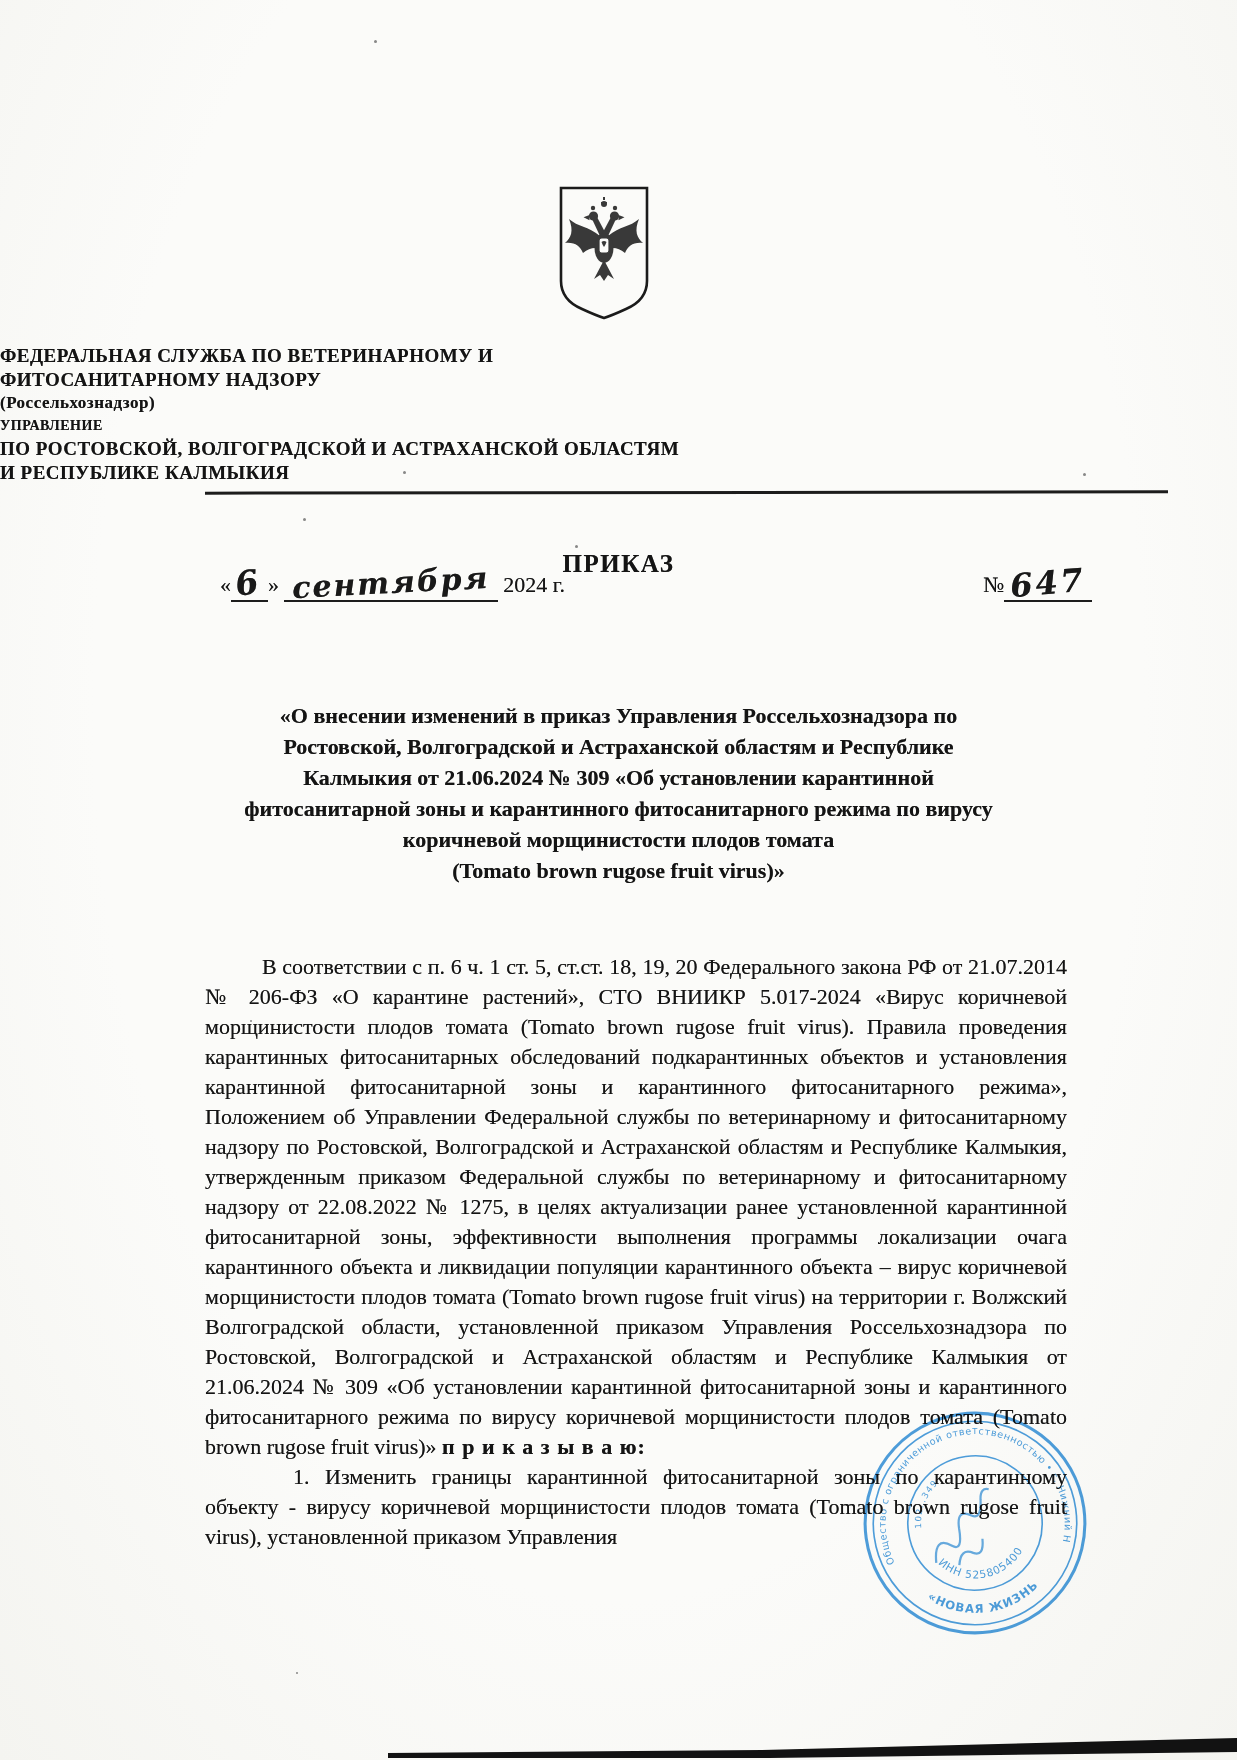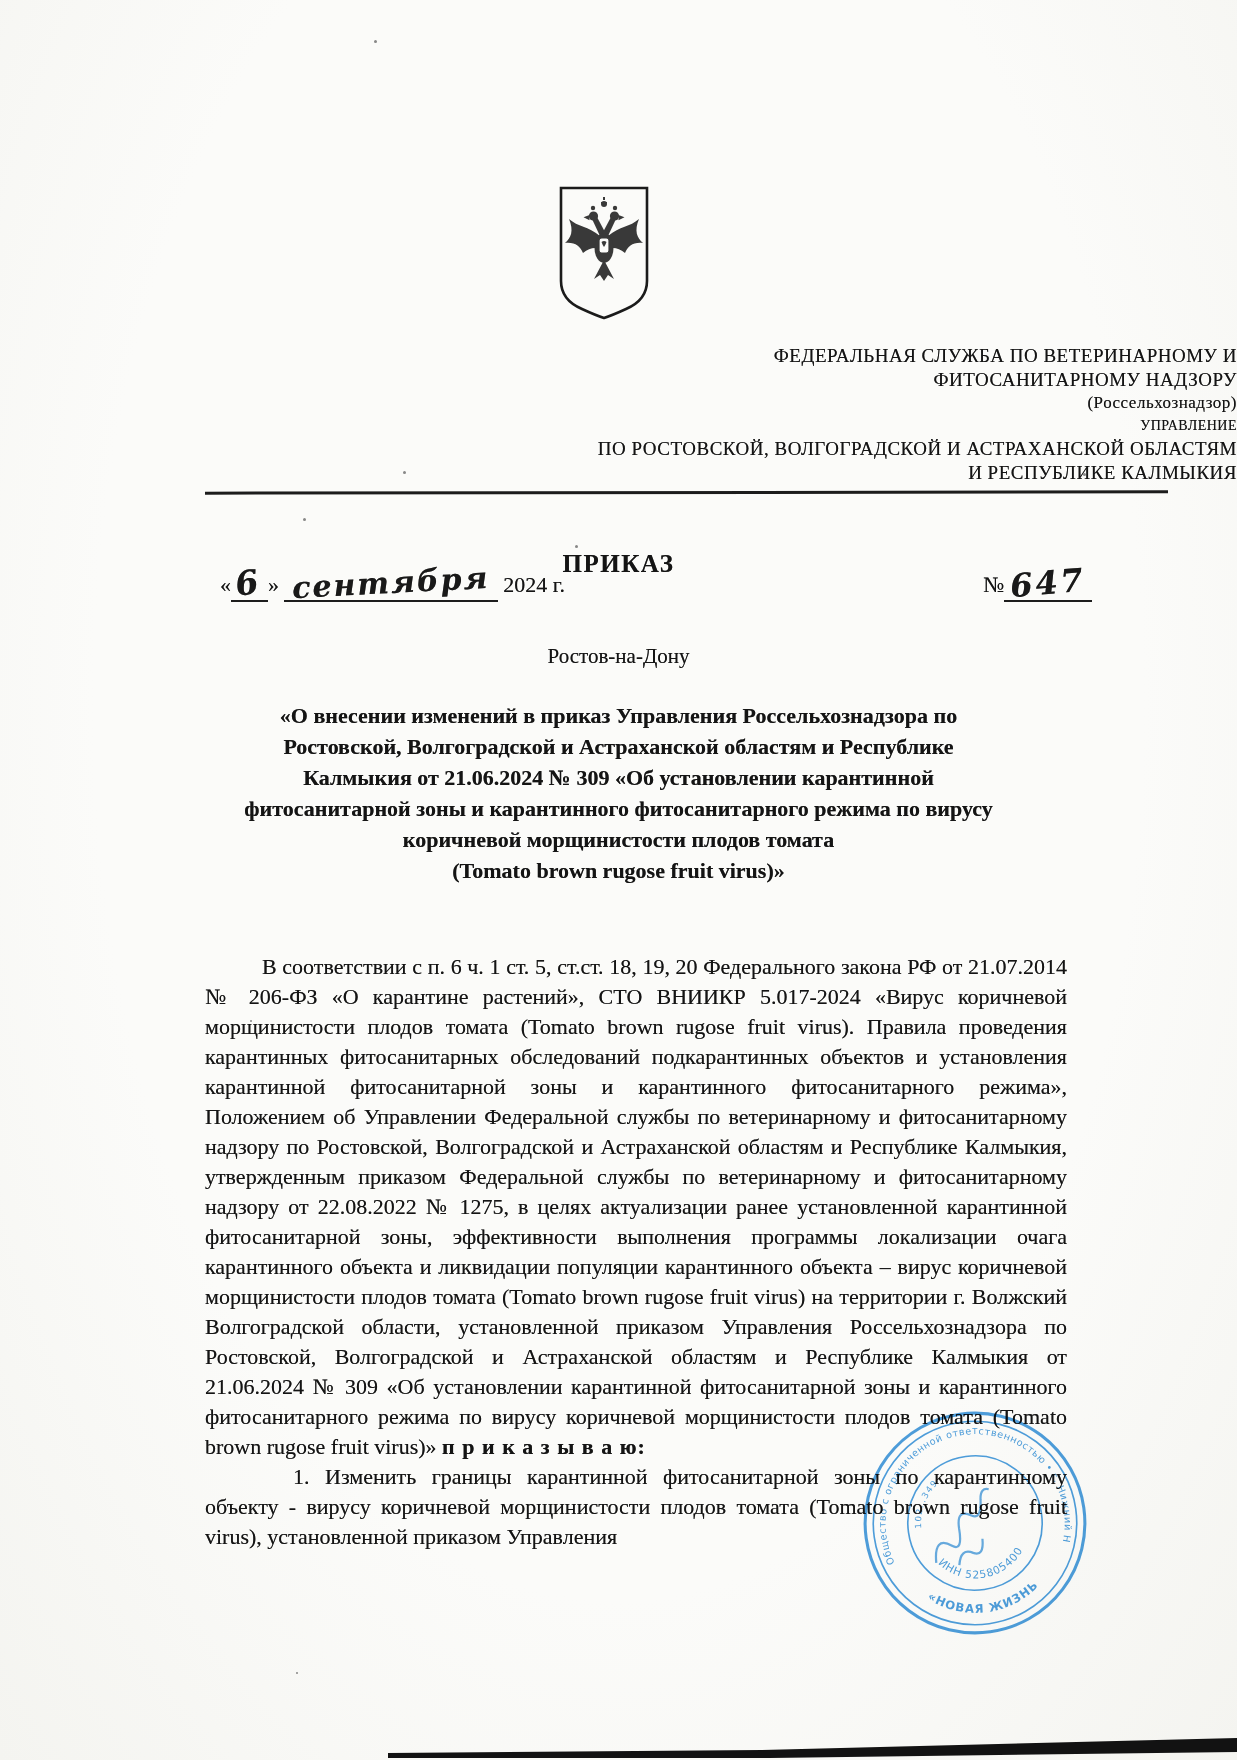--- a/index.html
+++ b/index.html
@@ -8,21 +8,21 @@
     width:1237px;height:1760px;
     margin:0 auto;
     background:radial-gradient(ellipse at 50% 40%, #fbfbf9 60%, #f4f4f0 100%);
     overflow:hidden;
     font-family:"Liberation Serif","DejaVu Serif",serif;
     color:#141414;
   }
   .printed{ text-shadow:0 0 .5px rgba(20,20,20,.6); }
   .org-block{
     position:absolute; top:344px; left:0; width:100%;
-    text-align:right; font-weight:400; letter-spacing:.5px;
+    text-align:left; font-weight:700; letter-spacing:.5px;
   }
   .org-line{ font-size:19px; line-height:24px; }
   .org-line.small{ font-size:17px; line-height:22px; }
   .org-line.mid{ font-size:14px; line-height:23px; }
   .rule{
     position:absolute; top:491px; left:205px; width:963px; height:3px;
     background:#1c1c1c; transform:rotate(-.08deg);
   }
   .prikaz{
     position:absolute; top:550px; left:0; width:100%;
@@ -116,21 +116,20 @@
   <div class="date-row printed">
     <span class="quote">«</span><span class="uline"><span class="hw hw-day">6</span></span><span class="quote">»</span>
     <span class="uline"><span class="hw hw-month">сентября</span></span>
     <span class="year">2024 г.</span>
   </div>
 
   <div class="num-row printed">
     <span class="num-label">№</span><span class="uline"><span class="hw hw-num">647</span></span>
   </div>
 
-  <div class="place printed">Ростов-на-Дону</div>
 
   <div class="doc-title printed">
     <div>«О внесении изменений в приказ Управления Россельхознадзора по</div>
     <div>Ростовской, Волгоградской и Астраханской областям и Республике</div>
     <div>Калмыкия от 21.06.2024 № 309 «Об установлении карантинной</div>
     <div>фитосанитарной зоны и карантинного фитосанитарного режима по вирусу</div>
     <div>коричневой морщинистости плодов томата</div>
     <div>(Tomato brown rugose fruit virus)»</div>
   </div>
 

